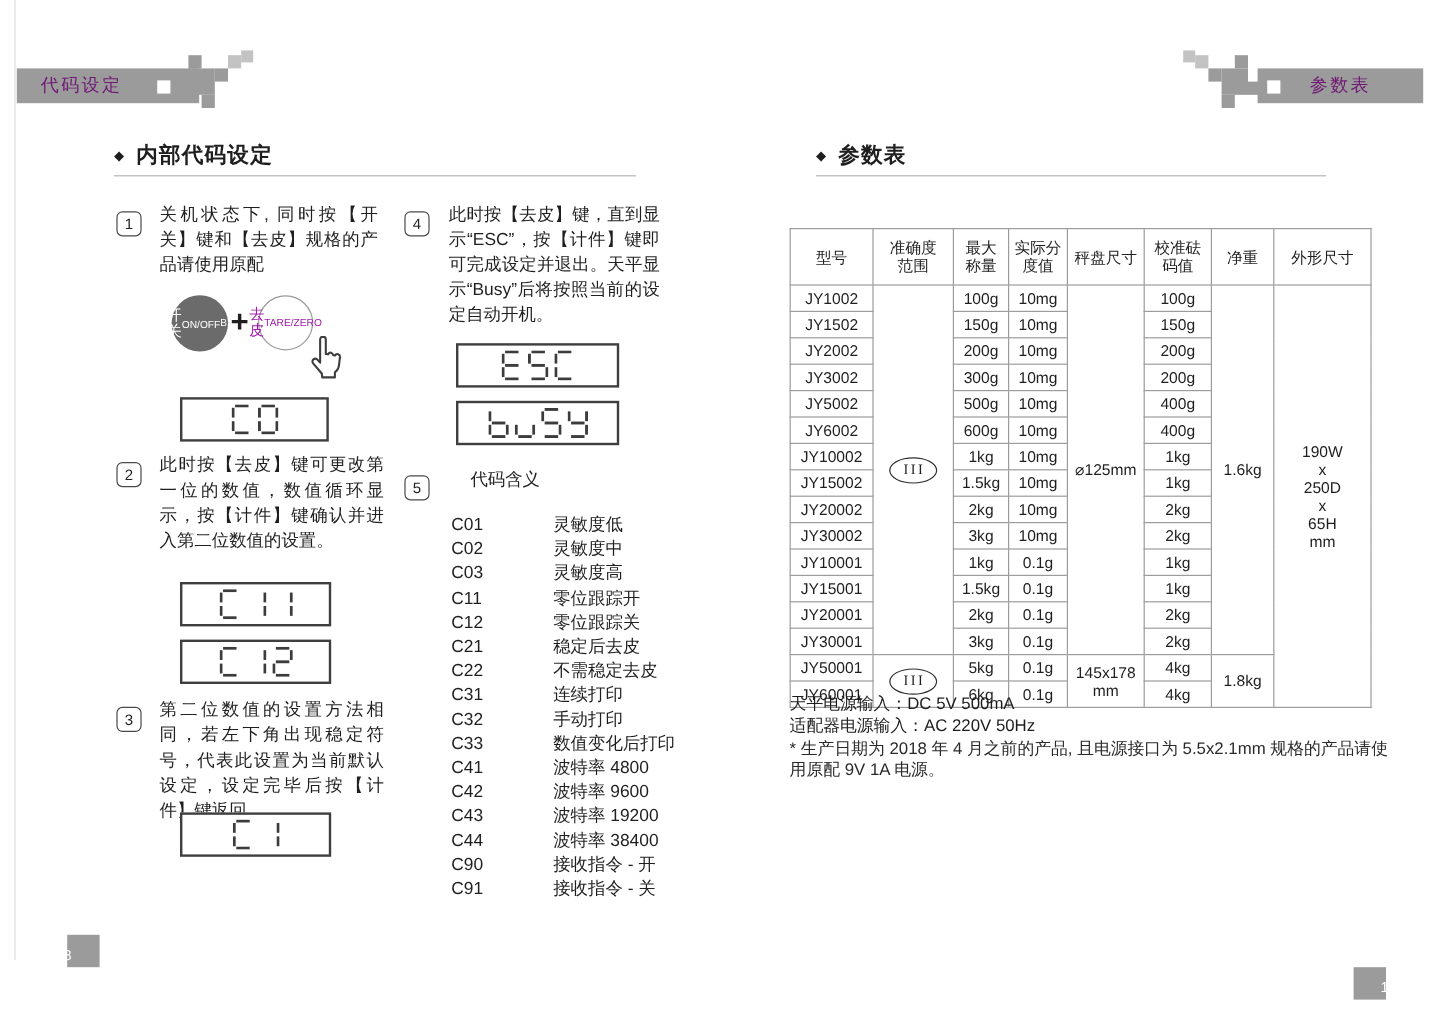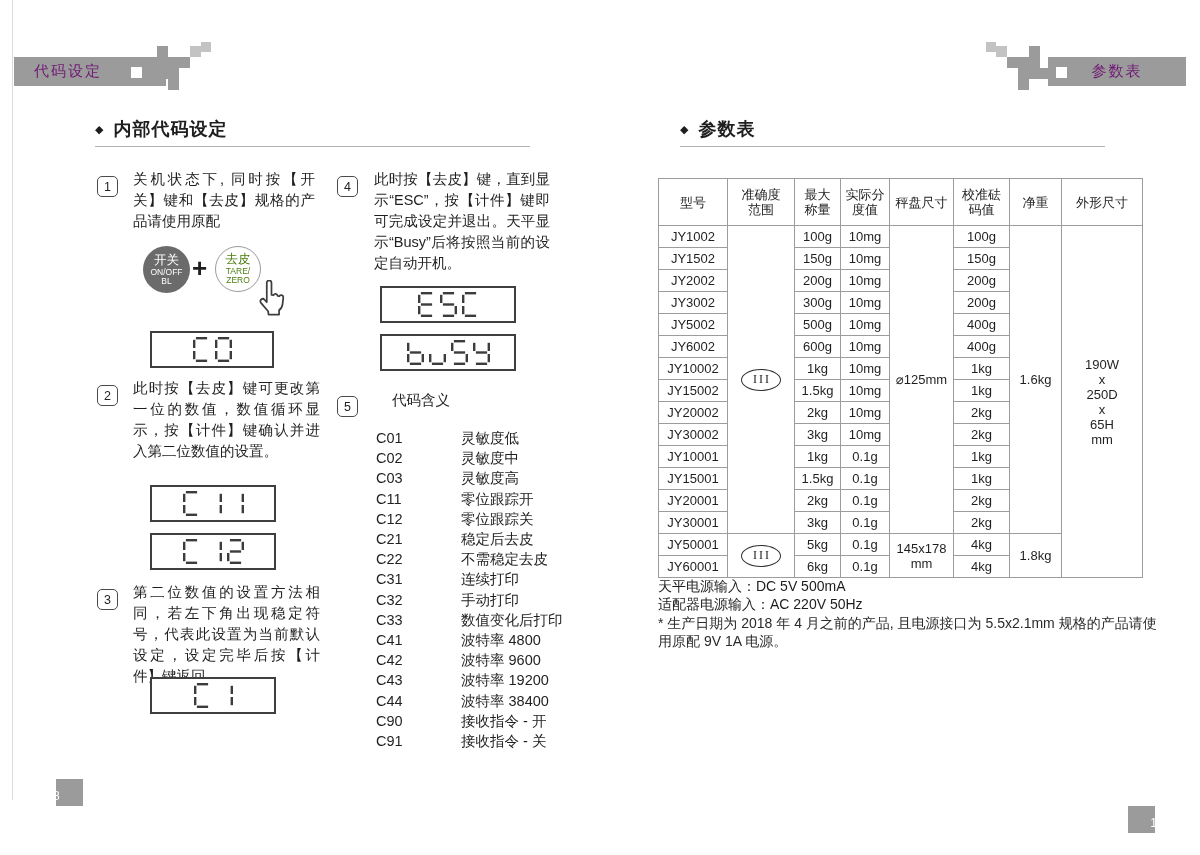--- a/index.html
+++ b/index.html
@@ -20,23 +20,23 @@
   .sect{font-size:18px;font-weight:bold;letter-spacing:1px;color:#1e1e1e;white-space:nowrap;}
   .sect .dia{font-size:11px;vertical-align:2px;margin-right:9px;color:#1e1e1e;}
   .rule{height:1px;background:#b3b3b3;}
   
   .stepnum{
     width:19px;height:19px;border:1.6px solid #4a4a4a;border-radius:5px;background:#fff;
     display:flex;align-items:center;justify-content:center;font-size:12.5px;color:#222;
   }
   .steptext{font-size:14.5px;line-height:21px;text-align:justify;color:#1f1f1f;}
   
-  .btn{border-radius:50%;display:flex;flex-direction:column;align-items:center;justify-content:center;text-align:center;}
+  .btn{border-radius:50%;display:flex;flex-direction:row;align-items:center;justify-content:center;text-align:center;}
   .btn-dark{width:47px;height:47px;background:#6b6b6b;color:#fff;}
-  .btn-light{width:44px;height:44px;background:#fff;border:1.6px solid #9a9a9a;color:#4d7c0f;}
+  .btn-light{width:44px;height:44px;background:#fff;border:1.6px solid #9a9a9a;color:#a21caf;}
   .btn .l1{font-size:12.5px;line-height:13px;}
   .btn .l2{font-size:8.5px;line-height:10px;}
   .btn .l3{font-size:8.5px;line-height:9px;}
   .plus{font-size:26px;font-weight:bold;color:#1f1f1f;line-height:26px;}
   
   .display{
     border:2px solid #3f3f3f;background:#fff;
     display:flex;align-items:center;justify-content:center;gap:5px;
   }
   
@@ -327,21 +327,21 @@
     <div class="codeline">
       <span class="c">C90</span>
       <span>接收指令 - 开</span>
     </div>
     <div class="codeline">
       <span class="c">C91</span>
       <span>接收指令 - 关</span>
     </div>
   </div>
 
-<table class="params abs" style="left:658px;top:178px;" id="param-table">
+<table class="params abs" style="left:658px;top:190px;" id="param-table">
   <colgroup>
     <col style="width:69px">
       <col style="width:67px">
       <col style="width:46px">
       <col style="width:49px">
     <col style="width:64px">
       <col style="width:56px">
       <col style="width:52px">
       <col style="width:81px">
   </colgroup>

